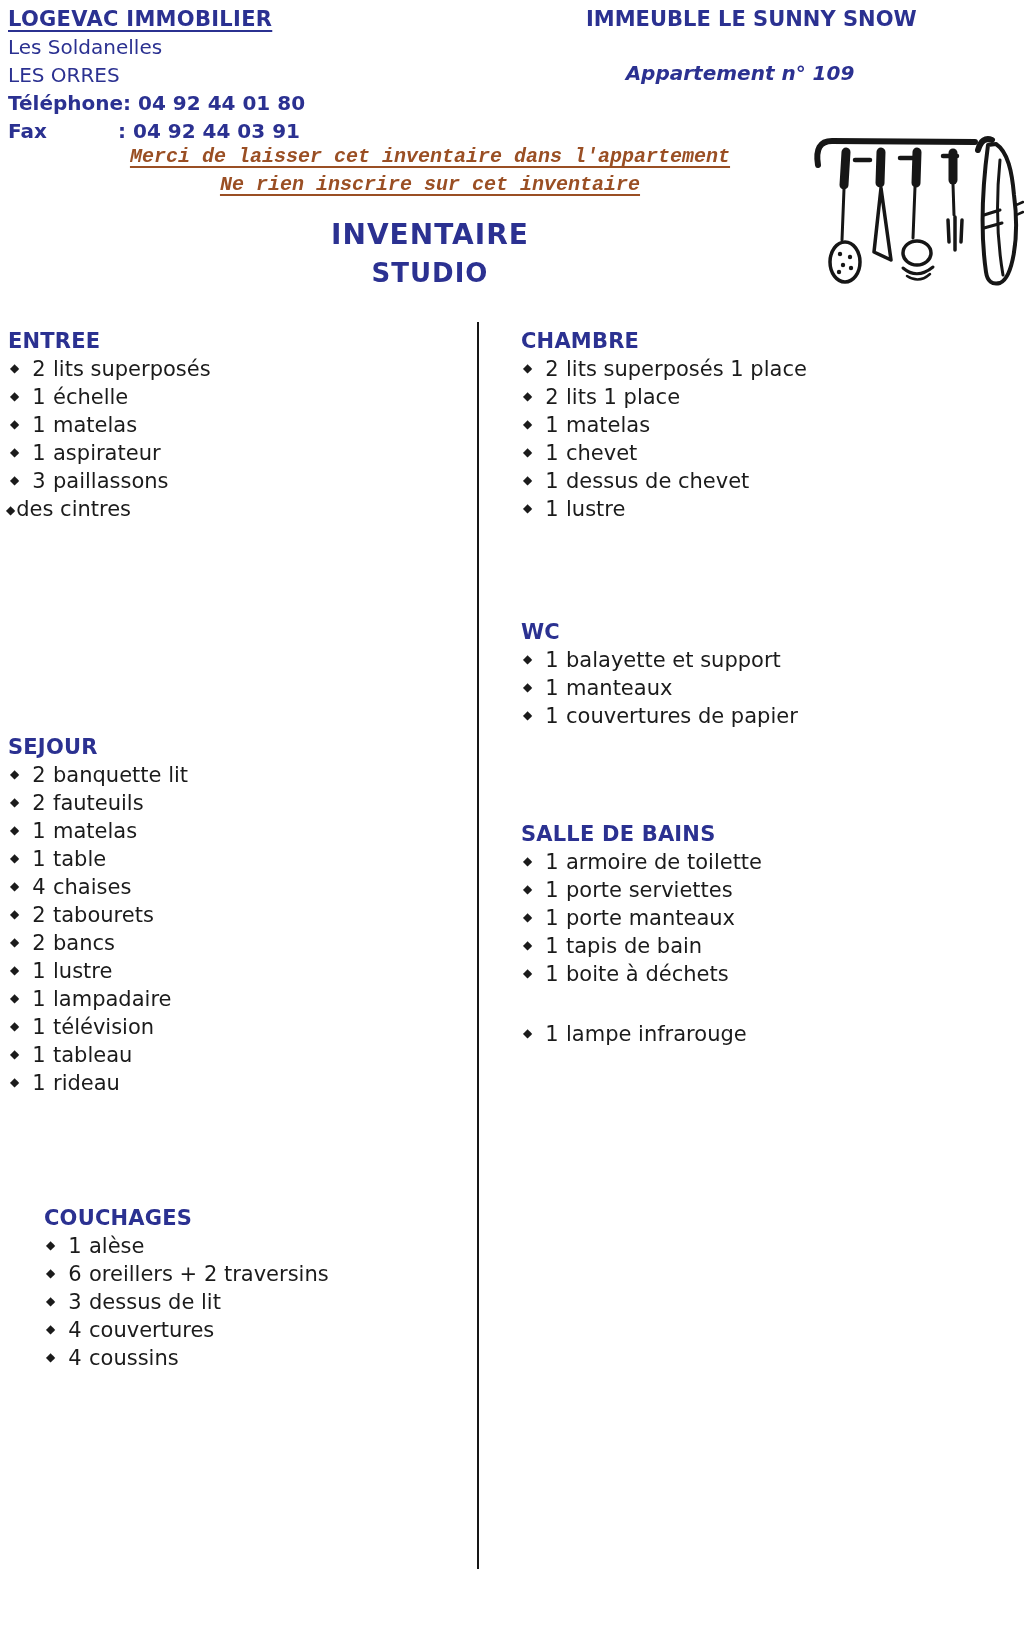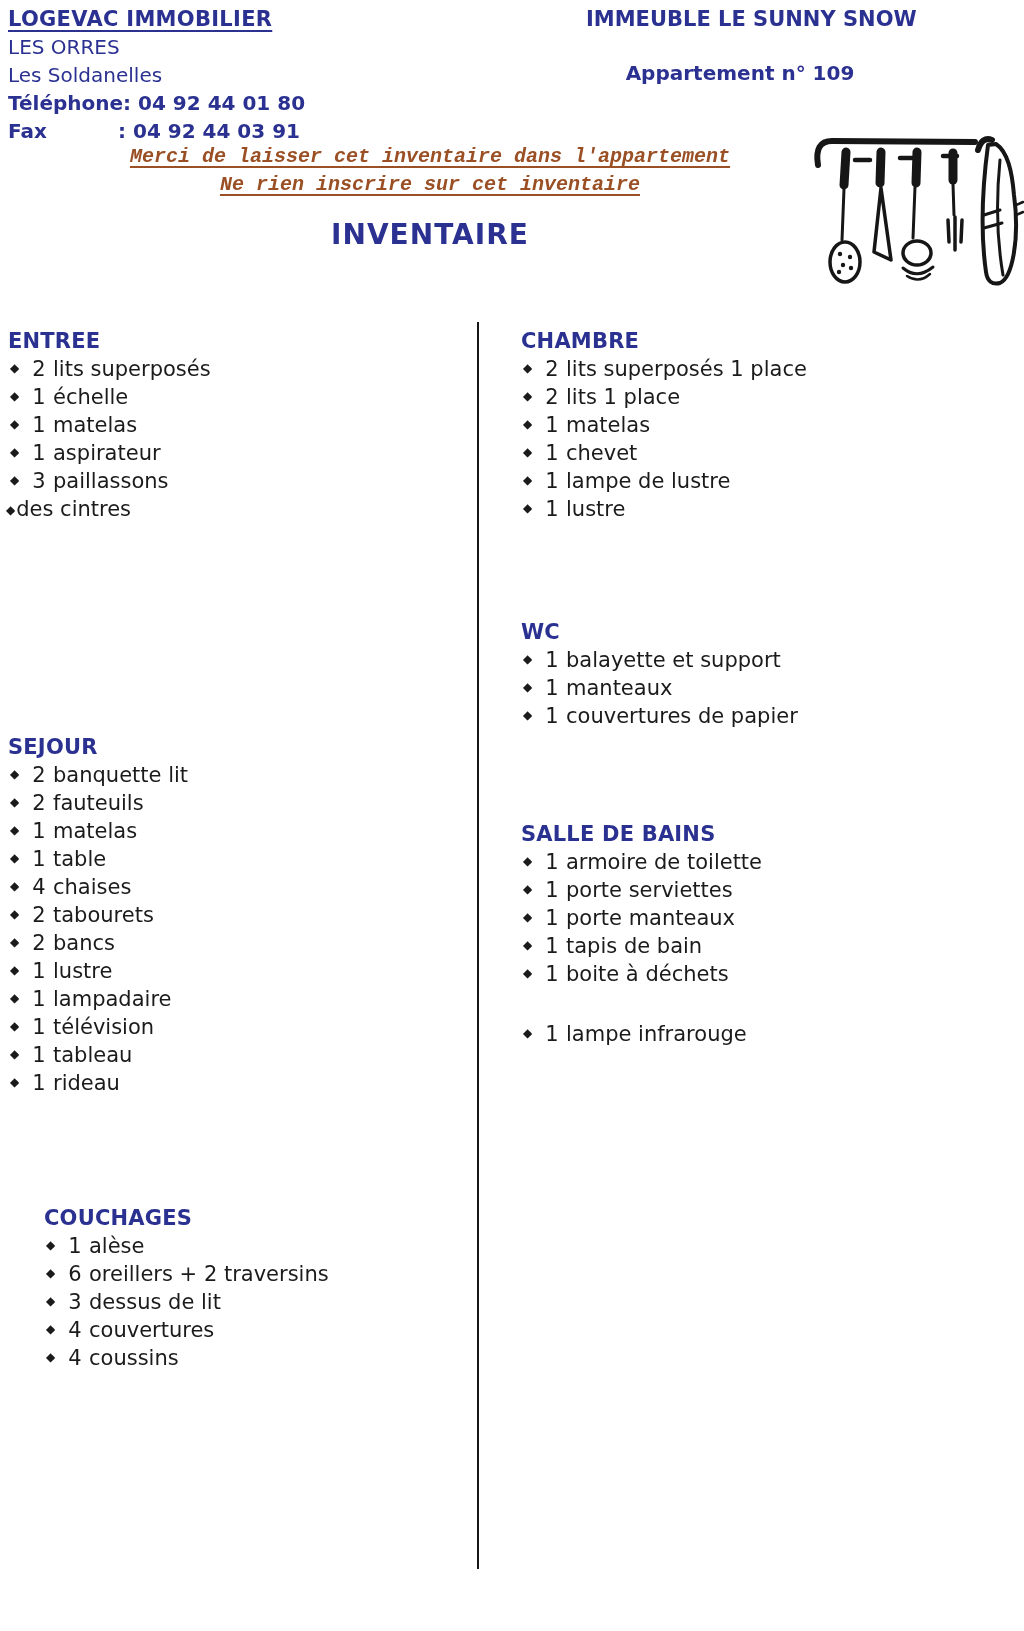--- a/index.html
+++ b/index.html
@@ -19,21 +19,21 @@
     text-decoration: underline; text-underline-offset: 4px; text-decoration-thickness: 2px;
     letter-spacing: .3px;
   }
   .agency-line { font-weight: normal; }
   .agency-contact { font-weight: bold; }
   .contact-label { display: inline-block; min-width: 110px; }
 
   
   .building-block { position: absolute; left: 586px; top: 5px; width: 308px; color: var(--navy); }
   .building-name { font-size: 21px; font-weight: bold; line-height: 28px; white-space: nowrap; }
-  .apartment { font-size: 20px; font-weight: bold; margin-top: 28px; text-align: center; }
+  .apartment { font-size: 20px; font-weight: bold; margin-top: 28px; text-align: center; font-style: italic; }
 
   
   .center-head { position: absolute; left: 0; top: 143px; width: 860px; text-align: center; }
   .notice {
     color: var(--brown); font-size: 20px; font-style: italic; font-weight: bold; line-height: 28px;
     text-decoration: underline; text-underline-offset: 4px; text-decoration-thickness: 1.5px; font-family: Liberation Mono, monospace;
   }
   .doc-title { color: var(--navy); font-size: 28px; font-weight: bold; line-height: 36px; margin-top: 18px; letter-spacing: 1px; }
   .doc-subtitle { color: var(--navy); font-size: 26px; font-weight: bold; line-height: 34px; margin-top: 3px; letter-spacing: 1px; }
 
@@ -61,35 +61,36 @@
   #sec-salle     { left: 521px; top: 820px; }
   #sec-couchages { left: 44px;  top: 1168px; margin-top: 36px; }
 </style>
 </head>
 <body>
 
 <div class="page">
 
   <div class="agency">
     <div class="agency-name">LOGEVAC IMMOBILIER</div>
+    <div class="agency-line">Les Soldanelles</div>
     <div class="agency-line">LES ORRES</div>
-    <div class="agency-line">Les Soldanelles</div>
     <div class="agency-contact"><span class="contact-label">Téléphone</span><span>: 04 92 44 01 80</span></div>
     <div class="agency-contact"><span class="contact-label">Fax</span><span>: 04 92 44 03 91</span></div>
   </div>
 
   <div class="building-block">
     <div class="building-name">IMMEUBLE LE SUNNY SNOW</div>
     <div class="apartment">Appartement n° 109</div>
   </div>
 
   <div class="center-head">
     <div class="notice">Merci de laisser cet inventaire dans l'appartement</div>
     <div class="notice">Ne rien inscrire sur cet inventaire</div>
     <div class="doc-title">INVENTAIRE</div>
+    <div class="doc-subtitle">STUDIO</div>
   </div>
 
   <svg class="utensils" viewBox="0 0 254 180" fill="none" stroke="#161616" stroke-linecap="round" stroke-linejoin="round">
     <g>
       <path d="M48 55 Q44 31 62 31 L205 32" stroke-width="6"></path>
       <path d="M85 50 h15 M130 48 h14 M173 46 h14" stroke-width="4.5"></path>
     </g>
     <g>
       <path d="M76 42 L74 75" stroke-width="9"></path>
       <path d="M74 79 L72 130" stroke-width="3"></path>
@@ -141,21 +142,21 @@
       </ul>
   </section>
 
   <section class="sec" id="sec-chambre">
     <h2>CHAMBRE</h2>
     <ul>
         <li><span class="bullet">◆</span><span class="qty">2</span><span class="lbl">lits superposés 1 place</span></li>
         <li><span class="bullet">◆</span><span class="qty">2</span><span class="lbl">lits 1 place</span></li>
         <li><span class="bullet">◆</span><span class="qty">1</span><span class="lbl">matelas</span></li>
         <li><span class="bullet">◆</span><span class="qty">1</span><span class="lbl">chevet</span></li>
-        <li><span class="bullet">◆</span><span class="qty">1</span><span class="lbl">lampe de lustre</span></li>
+        <li><span class="bullet">◆</span><span class="qty">1</span><span class="lbl">dessus de chevet</span></li>
         <li><span class="bullet">◆</span><span class="qty">1</span><span class="lbl">lustre</span></li>
       </ul>
   </section>
 
   <section class="sec" id="sec-wc">
     <h2>WC</h2>
     <ul>
         <li><span class="bullet">◆</span><span class="qty">1</span><span class="lbl">balayette et support</span></li>
         <li><span class="bullet">◆</span><span class="qty">1</span><span class="lbl">manteaux</span></li>
         <li><span class="bullet">◆</span><span class="qty">1</span><span class="lbl">couvertures de papier</span></li>

